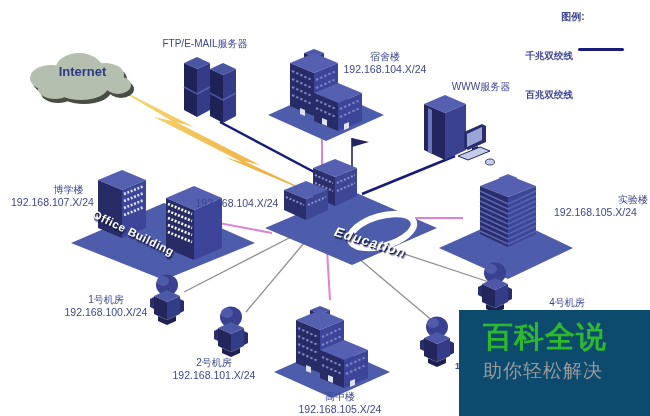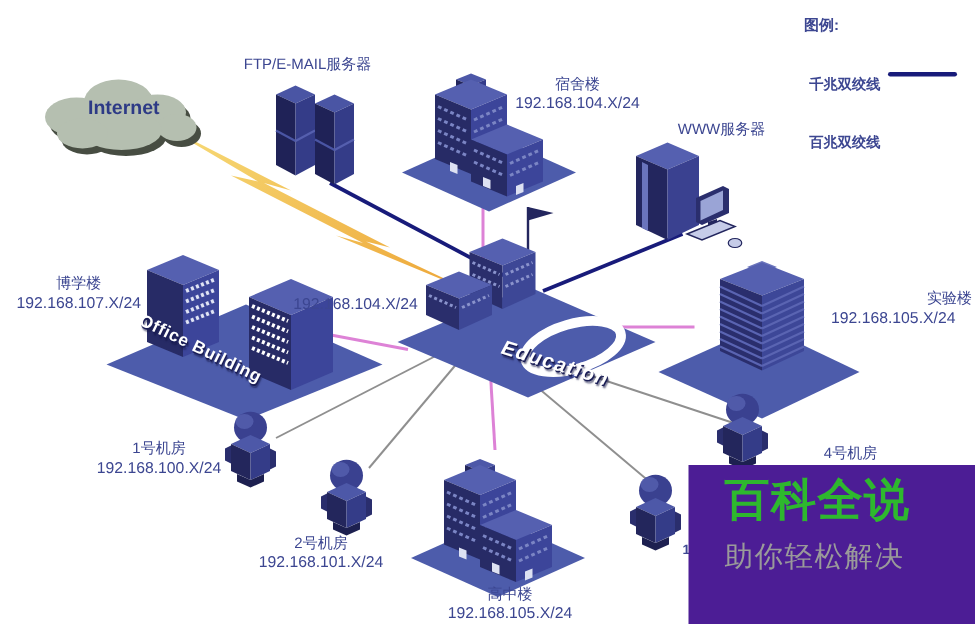--- a/index.html
+++ b/index.html
@@ -21,32 +21,32 @@
 
   
   .sign3d { position:absolute; color:#ffffff; font-weight:bold; z-index:3;
             text-shadow:1px 1px 0 #1a1d55, 2px 2px 1px rgba(20,22,70,.55); }
   .sign-office { left:96px; top:208px; font-size:11.5px; letter-spacing:.5px;
                  transform:rotate(26deg); transform-origin:left top; }
   .sign-edu { left:337px; top:224px; font-size:13.5px; font-style:italic; letter-spacing:1px;
               transform:rotate(17deg); transform-origin:left top; }
 
   
-  .legend { position:absolute; left:530px; top:10px; width:108px; z-index:4; }
+  .legend { position:absolute; left:516px; top:10px; width:108px; z-index:4;text-align:center; }
   .legend-title { color:#3c4691; font-weight:bold; font-size:10px; padding-left:6px; }
   .legend-row { display:flex; align-items:center; justify-content:flex-end; margin-top:11px; }
   .legend-label { color:#3c4691; font-weight:bold; font-size:9.5px; margin-right:5px; white-space:nowrap;margin-top:15px; }
   .legend-swatch { width:46px; flex:0 0 46px; }
   .sw-gigabit { height:3px; background:#181b7a; border-radius:2px; }
   .sw-fiber { height:2px; background:#dd82d6; }
   .sw-none { height:2px; background:transparent; }
 
   
-  .watermark { position:absolute; left:459px; top:310px; right:0; bottom:0; background:#4c1d95;
-               z-index:10; padding:10px 0 0 24px;font-family:Liberation Mono, monospace; }
+  .watermark { position:absolute; left:459px; top:310px; right:0; bottom:0; background:#0c4a6e;
+               z-index:10; padding:10px 0 0 24px; }
   .wm-title { color:#2eb82e; font-weight:bold; font-size:30px; letter-spacing:1px; line-height:1.1; }
   .wm-sub { color:#9a9a9a; font-size:19px; letter-spacing:1px; margin-top:5px; }
 
   .fragment { position:absolute; left:455px; top:361px; color:#3c4691; font-weight:bold;
               font-size:9px; z-index:4; }
 </style>
 </head>
 <body>
 
 <div id="stage">
@@ -169,21 +169,21 @@
       <polygon points="48,14 48,60 27,70 27,23" fill="#3a4190"></polygon>
       <polygon points="10,18 14,20 14,64 10,62" fill="#6a74bc"></polygon>
       <polygon points="46,42 64,34 68,36 68,52 50,60 46,58" fill="#2a2e6d"></polygon>
       <polygon points="49,44 64,37 64,50 49,57" fill="#9aa4d6"></polygon>
       <polygon points="54,58 60,56 60,62 54,64" fill="#23265e"></polygon>
       <polygon points="40,66 62,57 72,61 50,70" fill="#c6cce8" stroke="#23265e" stroke-width="1"></polygon>
       <ellipse cx="72" cy="72" rx="4.5" ry="3" fill="#c6cce8" stroke="#23265e" stroke-width="0.8"></ellipse>
     </svg>
   </div>
 
-  <div class="lbl" style="left:0px; top:184px; width:105px;">博学楼</div>
+  <div class="lbl" style="left:16px; top:184px; width:105px;">博学楼</div>
   <div class="lbl ip" style="left:0px; top:196px; width:105px;text-align:center;">192.168.107.X/24</div>
   <div class="node" style="left:68px; top:158px;">
     <svg width="190" height="122" viewBox="0 0 190 122">
       <polygon points="3,85 96,45 187,85 96,122" fill="#4d5cab"></polygon>
       <polygon points="30,22 54,12 78,22 54,32" fill="#5560b0"></polygon>
       <polygon points="30,22 30,70 54,80 54,32" fill="#272b66"></polygon>
       <polygon points="78,22 78,70 54,80 54,32" fill="#3c459a"></polygon>
       <g stroke="#dfe3f4" stroke-width="2.6" stroke-dasharray="2 1.6">
         <line x1="56" y1="36" x2="76" y2="28"></line>
           <line x1="56" y1="43" x2="76" y2="35"></line>

